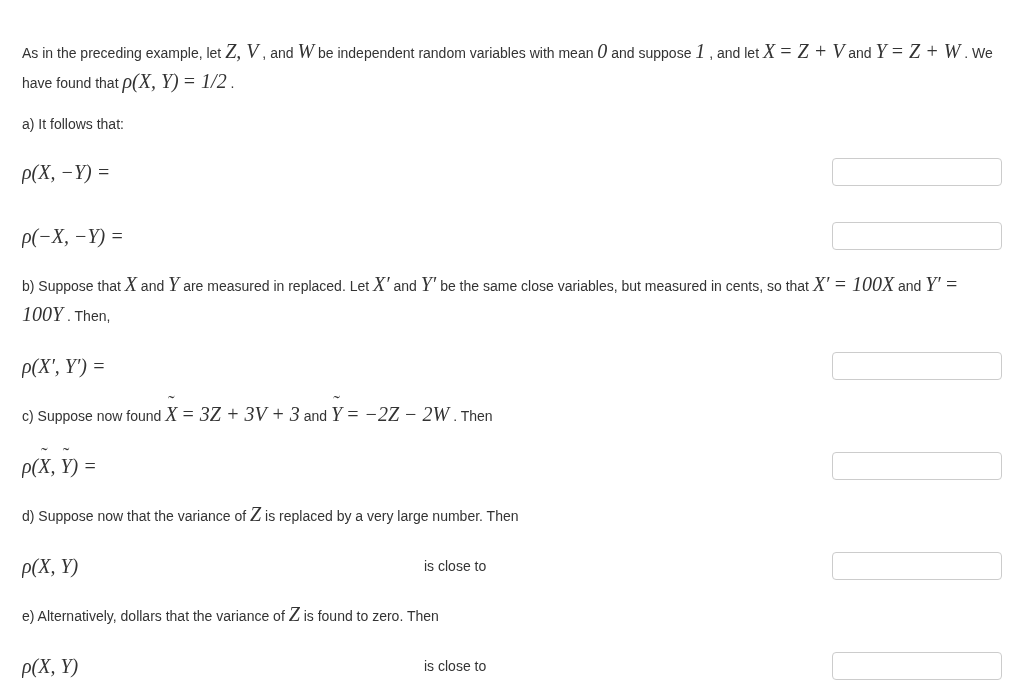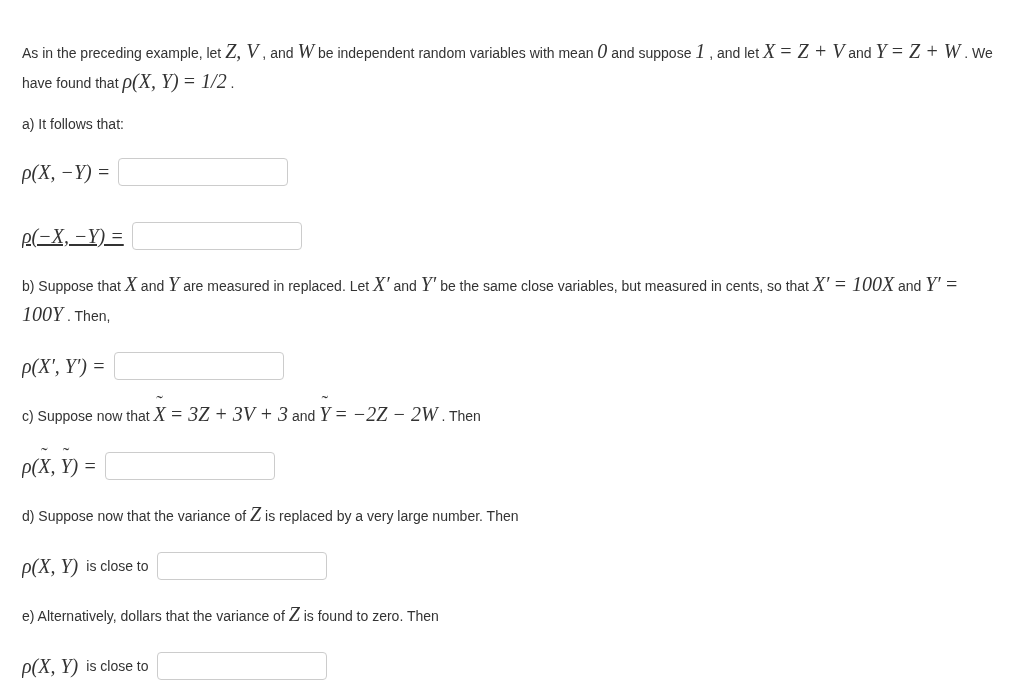--- a/index.html
+++ b/index.html
@@ -13,20 +13,21 @@
   .math {
     font-family: "Times New Roman", Times, serif;
     font-style: italic;
     font-size: 20px;
   }
   .row {
     display: flex;
     align-items: center;
     gap: 8px;
     margin: 22px 0 10px 0;
+    justify-content: space-between;
   }
   .para {
     margin: 18px 0 10px 0;
   }
   input[type="text"] {
     border: 1px solid #ccc;
     border-radius: 4px;
     height: 28px;
     width: 170px;
     padding: 2px 8px;
@@ -74,21 +75,21 @@
   <span>.</span>
 </div>
 
 <div class="para">a) It follows that:</div>
 
 <div class="row">
   <span class="math">ρ(X, −Y) =</span>
   <input type="text" style="">
 </div>
 
-<div class="row" style="margin-top:34px;text-decoration:underline;">
+<div class="row" style="margin-top:34px;">
   <span class="math">ρ(−X, −Y) =</span>
   <input type="text" style="">
 </div>
 
 <div class="para">
   <span>b) Suppose that </span>
   <span class="math">X</span>
   <span> and </span>
   <span class="math">Y</span>
   <span> are measured in replaced. Let </span>
@@ -105,21 +106,21 @@
   <span class="math">100Y</span>
   <span>. Then,</span>
 </div>
 
 <div class="row">
   <span class="math">ρ(X′, Y′) =</span>
   <input type="text" style="">
 </div>
 
 <div class="para">
-  <span>c) Suppose now that </span>
+  <span>c) Suppose now found </span>
   <span class="math tilde-over">X</span>
   <span class="math op"> = </span>
   <span class="math">3Z + 3V + 3</span>
   <span> and </span>
   <span class="math tilde-over">Y</span>
   <span class="math op"> = </span>
   <span class="math">−2Z − 2W</span>
   <span>. Then</span>
 </div>
 

